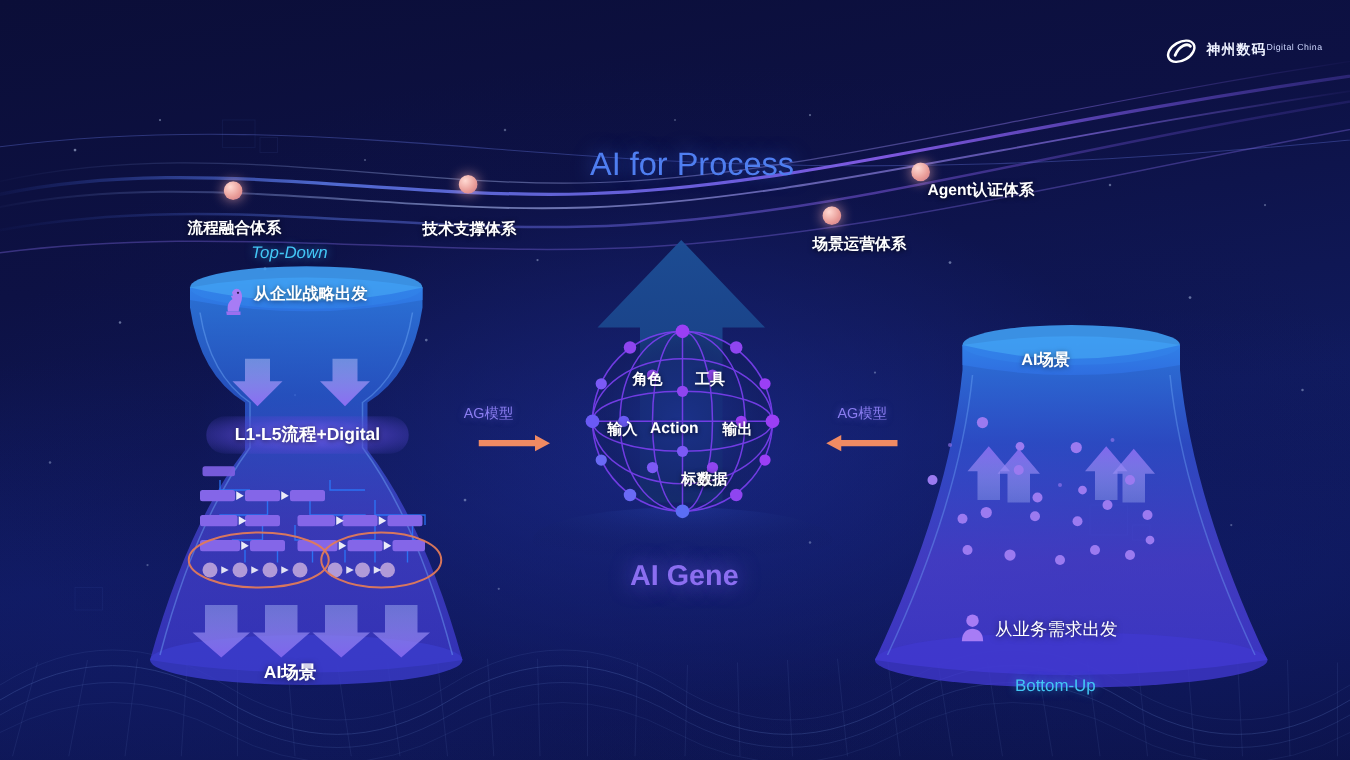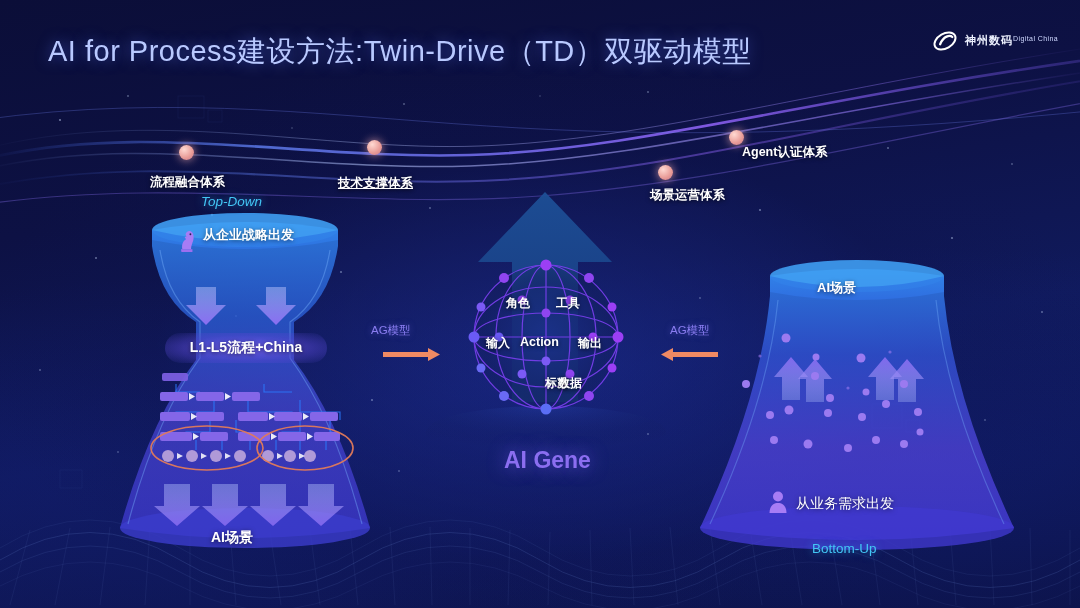--- a/index.html
+++ b/index.html
@@ -450,56 +450,56 @@
 
     <g>
       <path d="M383,352 L428,352 L428,348 L440,354.5 L428,361 L428,357 L383,357 Z" fill="#f08a63"></path>
     </g>
     <g>
       <path d="M718,352 L673,352 L673,348 L661,354.5 L673,361 L673,357 L718,357 Z" fill="#f08a63"></path>
     </g>
   </svg>
 
   <div class="header">
-    <div class="title">AI for Process建设方法:Twin-Drive（TD）双驱动模型</div>
     <div class="logo">
       <svg class="logo-mark" viewBox="0 0 32 32">
         <ellipse cx="16" cy="16" rx="14" ry="9" transform="rotate(-30 16 16)" fill="none" stroke="#ffffff" stroke-width="2.4"></ellipse>
         <path d="M10 20 C14 10, 22 8, 25 11" fill="none" stroke="#ffffff" stroke-width="2.8" stroke-linecap="round"></path>
       </svg>
       <div class="logo-txt">
         <div class="logo-cn">神州数码</div>
         <div class="logo-en">Digital China</div>
       </div>
     </div>
   </div>
 
+  <div class="ai-for-process">AI for Process</div>
 
   <div id="curve-nodes-host">
       <div class="node-dot" style="left: 179px; top: 145px;"></div>
       <div class="node-label" style="left: 150px; top: 174px;">流程融合体系</div>
       <div class="node-dot" style="left: 367px; top: 140px;"></div>
-      <div class="node-label" style="left: 338px; top: 175px; text-decoration: underline;">技术支撑体系</div>
+      <div class="node-label" style="left: 338px; top: 175px;">技术支撑体系</div>
       <div class="node-dot" style="left: 658px; top: 165px;"></div>
       <div class="node-label" style="left: 650px; top: 187px;">场景运营体系</div>
       <div class="node-dot" style="left: 729px; top: 130px;"></div>
       <div class="node-label" style="left: 742px; top: 144px;">Agent认证体系</div>
     </div>
 
   <div class="tag-topdown">Top-Down</div>
 
   <svg class="knight-icon" viewBox="0 0 24 28">
     <path d="M7 26 L19 26 L19 23 L6.5 23 Z" fill="#9b6ff0"></path>
     <path d="M8 23 C7 17 9 14 12 12 L10.5 9.5 L12.5 9 L11.5 6.5 C13 2.5 17 2 19 5 C21 8 20.5 13 19 16 C18 19 17.5 21 17.5 23 Z" fill="#a77cf5"></path>
     <circle cx="16.8" cy="6.6" r="1" fill="#2a1f55"></circle>
   </svg>
   <div class="lf-top-label">从企业战略出发</div>
 
   <div class="pill-l1l5">
-    <span>L1-L5流程+China</span>
+    <span>L1-L5流程+Digital</span>
   </div>
 
   <div class="lf-bottom-label">AI场景</div>
 
   <div class="rf-top-label">AI场景</div>
 
   <svg class="person-icon" viewBox="0 0 20 24">
     <circle cx="10" cy="6.5" r="5" fill="#a77cf5"></circle>
     <path d="M1.5 23 C1.5 15.5 6 13 10 13 C14 13 18.5 15.5 18.5 23 Z" fill="#a77cf5"></path>
   </svg>

